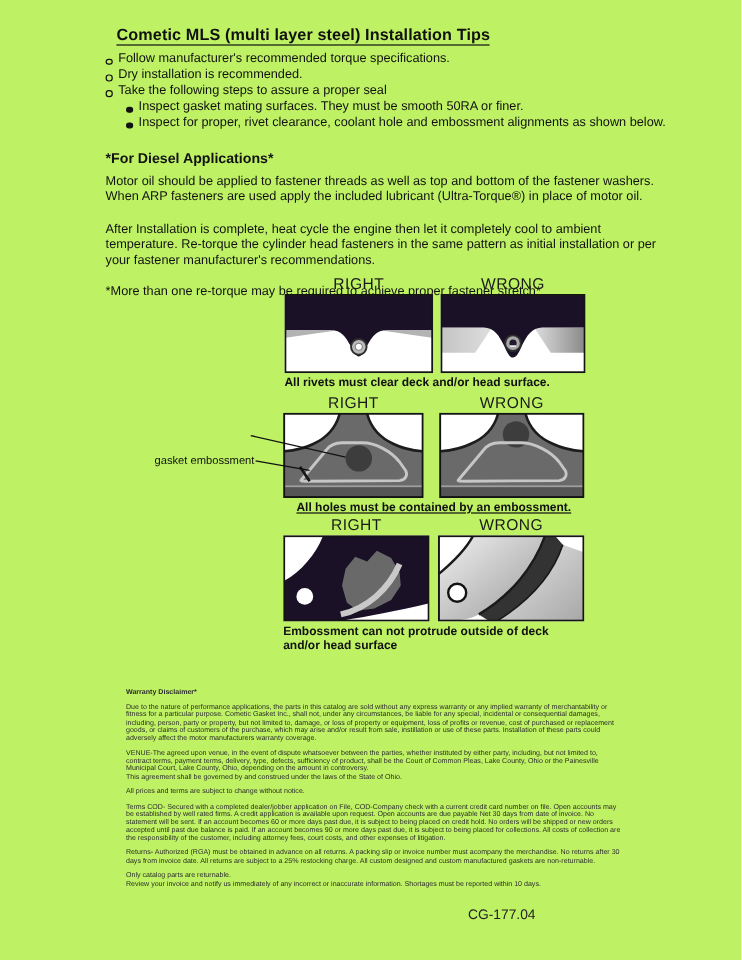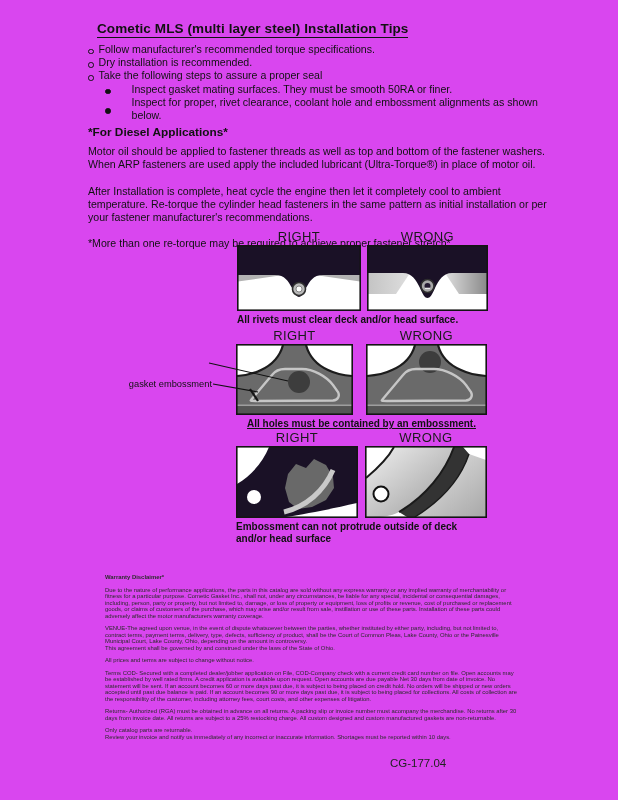--- a/index.html
+++ b/index.html
@@ -1,28 +1,28 @@
 <!DOCTYPE html>
 <html><head>
 <meta charset="utf-8">
 <style>
   html,body{margin:0;padding:0;background:#fff;}
   .page{
-    position:relative;width:618px;height:800px;background:#d946ef;overflow:hidden;
+    position:relative;width:618px;height:800px;background:#bef264;overflow:hidden;
     font-family:"Liberation Sans","DejaVu Sans",sans-serif;color:#111;
   }
   
   .title{position:absolute;left:97px;top:21px;font-size:13.5px;font-weight:bold;
     border-bottom:1.6px solid #111;padding-bottom:1px;letter-spacing:.1px;}
   
   .bullets{position:absolute;left:88px;top:43px;width:470px;font-size:10.6px;line-height:13.2px;}
   .b-row{display:flex;align-items:center;}
   .b-mark{flex:0 0 auto;width:3.5px;height:3.5px;border:1px solid #111;border-radius:50%;
     margin:4.2px 5px 0 0;}
-  .b-sub{margin-left:17px;gap:16px;}
+  .b-sub{margin-left:17px;}
   .b-mark.filled{background:#111;border-color:#111;}
   
   .diesel{position:absolute;left:88px;top:116px;width:462px;font-size:10.6px;line-height:13.2px;}
   .diesel h2{font-size:11.8px;font-weight:bold;margin:10px 0 6px 0;}
   .diesel p{margin:0 0 13px 0;}
   .diesel p:last-child{margin-bottom:0;}
   
   .fig{position:absolute;}
   .fig-labels{display:flex;margin-bottom:1px;}
   .fig-label{font-size:13px;color:#1a1a1a;text-align:center;letter-spacing:.4px;}

